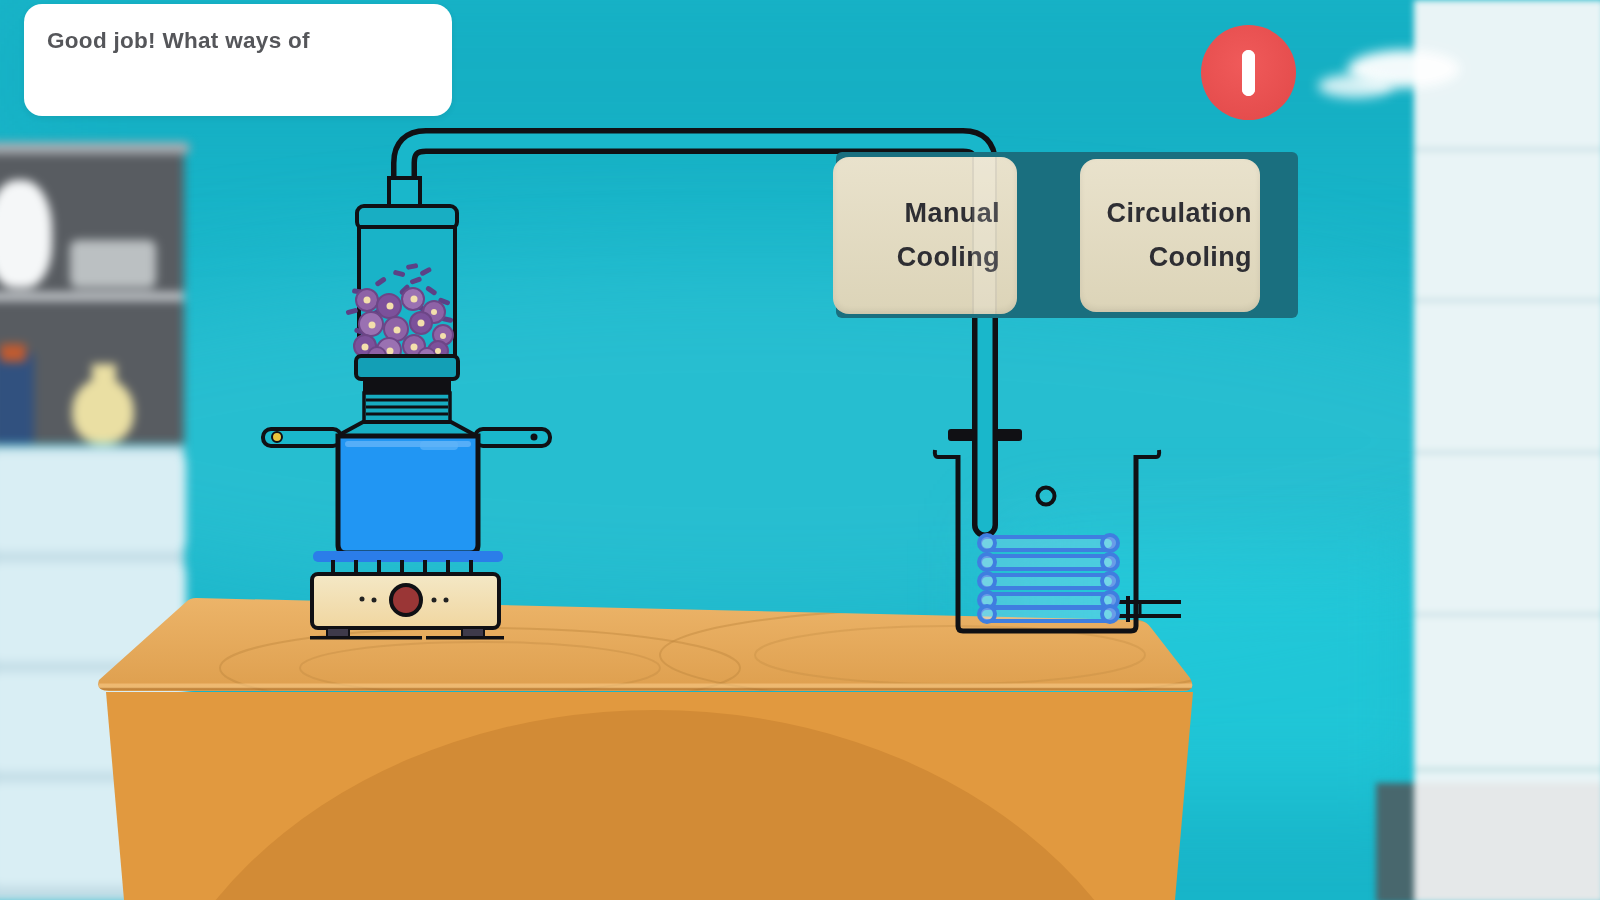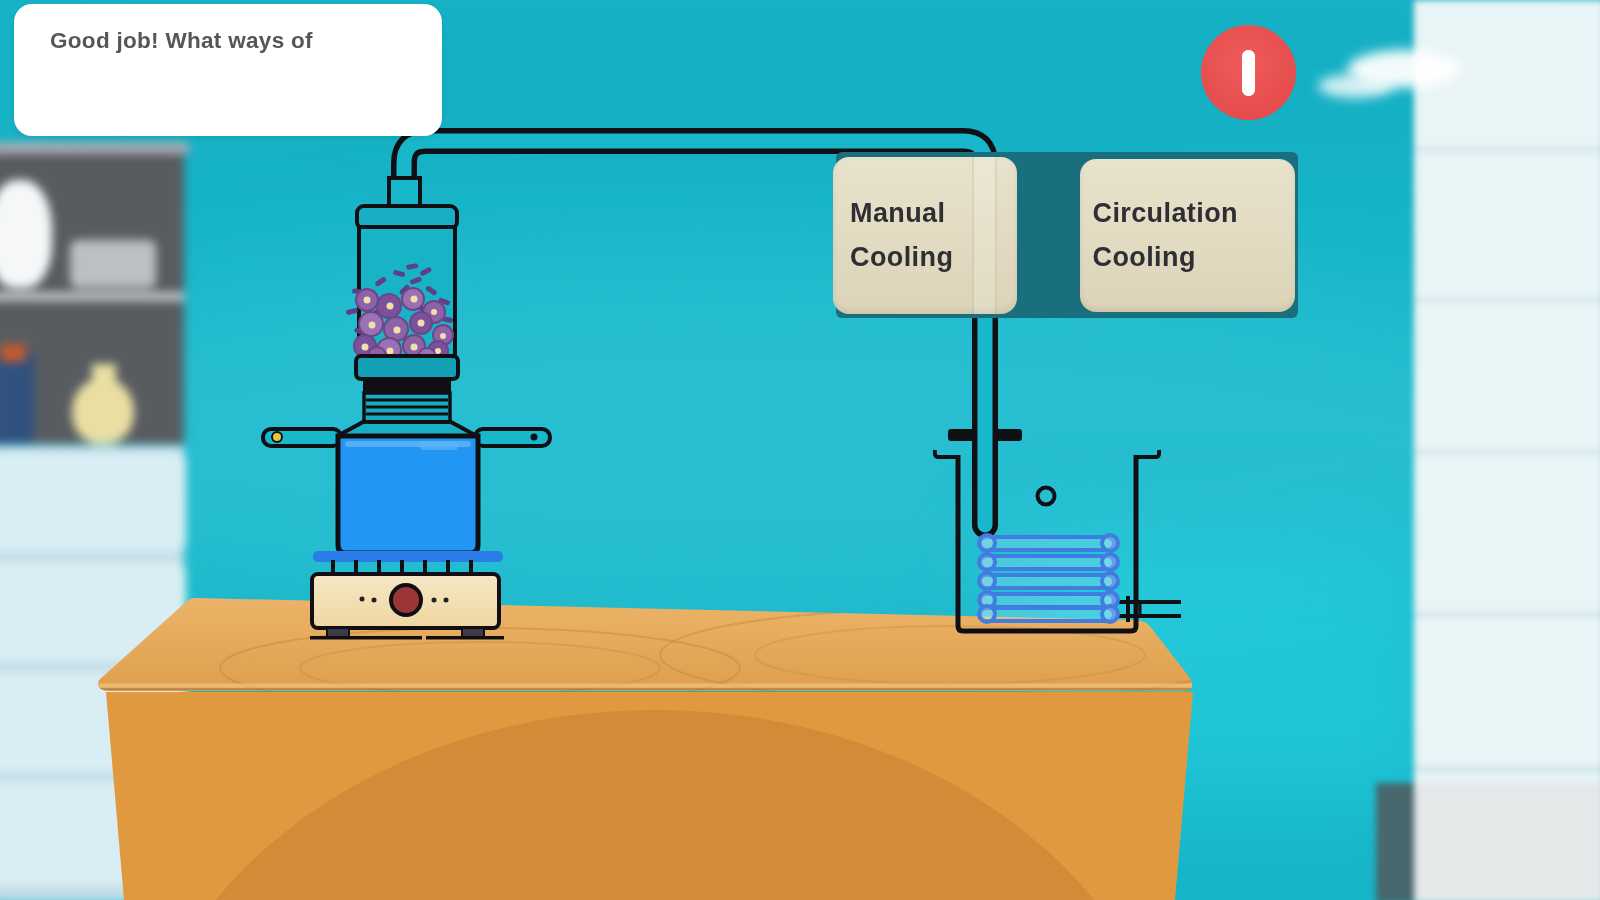--- a/index.html
+++ b/index.html
@@ -39,39 +39,39 @@
   .cab-flask-yellow-neck{left:104px;top:224px;width:24px;height:26px;background:#EADFA3;}
   .cab-drawer-bg{left:2px;top:306px;width:194px;height:456px;background:#C3DDE6;}
   .cab-drawer{left:2px;width:196px;height:100px;background:#D9EEF4;border-radius:10px;}
 
   
   #scene{left:0;top:0;width:1600px;height:900px;}
 
   
   #panel-dark{left:836px;top:152px;width:462px;height:166px;background:#1A6F7F;border-radius:6px;z-index:4;}
   .choice-btn{
-    z-index:5;display:flex;align-items:center;justify-content:center;text-align:left;
+    z-index:5;display:flex;align-items:center;justify-content:center;text-align:right;
     background:linear-gradient(180deg,#E9E2CC,#DCD4B8);
     border:none;border-radius:16px;cursor:pointer;
     font-family:"Liberation Sans", sans-serif;
     font-size:27px;font-weight:700;line-height:1.62;color:#2E2E33;letter-spacing:.4px;
     box-shadow:inset 0 -3px 6px rgba(0,0,0,.08);
     padding:8px;
   }
   #btn-manual{left:833px;top:157px;width:184px;height:157px;}
   #btn-manual .label{position:static;width:150px;}
-  #btn-circulation{left:1080px;top:159px;width:215px;height:153px;}
+  #btn-circulation{left:1080px;top:159px;width:180px;height:153px;}
   #btn-circulation .label{position:static;width:190px;}
   .tube-seam{left:139px;top:0;width:25px;height:157px;background:rgba(255,255,255,.16);
     border-left:2px solid rgba(0,0,0,.07);border-right:2px solid rgba(0,0,0,.07);}
 
   
   #speech-bubble{
-    left:14px;top:4px;width:428px;height:132px;background:#FFFFFF;border-radius:18px;
-    padding:20px 36px;z-index:6;box-shadow:0 2px 6px rgba(0,0,0,.08);
+    left:24px;top:4px;width:428px;height:112px;background:#FFFFFF;border-radius:18px;
+    padding:20px 23px;z-index:6;box-shadow:0 2px 6px rgba(0,0,0,.08);
   }
   .bubble-line{position:static;display:block;font-size:22.5px;font-weight:600;color:#55565A;
     line-height:1.5;letter-spacing:.3px;}
 
   
   #pause-button{
     left:1201px;top:25px;width:95px;height:95px;border-radius:50%;
     background:radial-gradient(circle at 45% 40%, #F05A5A, #E14848);
     display:flex;align-items:center;justify-content:center;gap:13px;z-index:6;cursor:pointer;border:none;
   }

